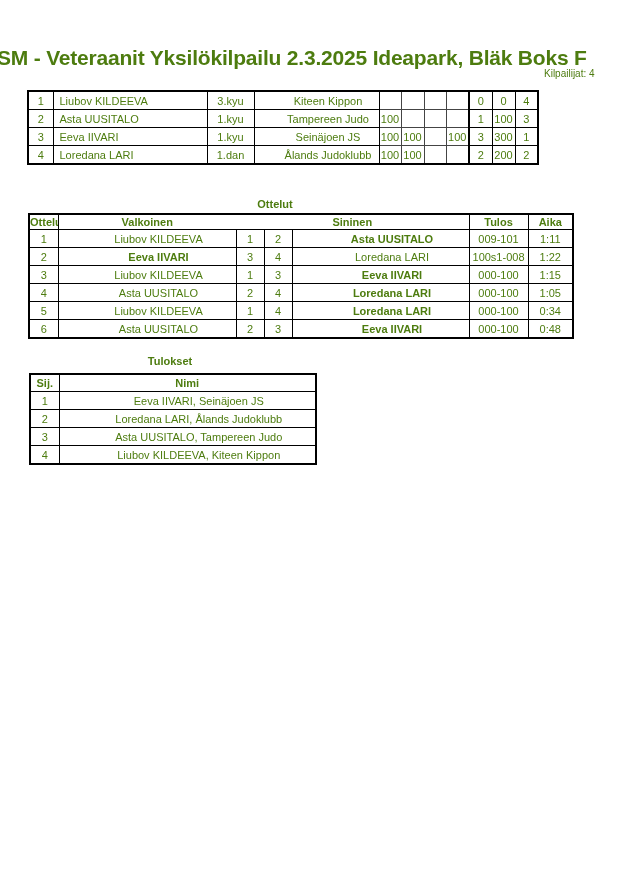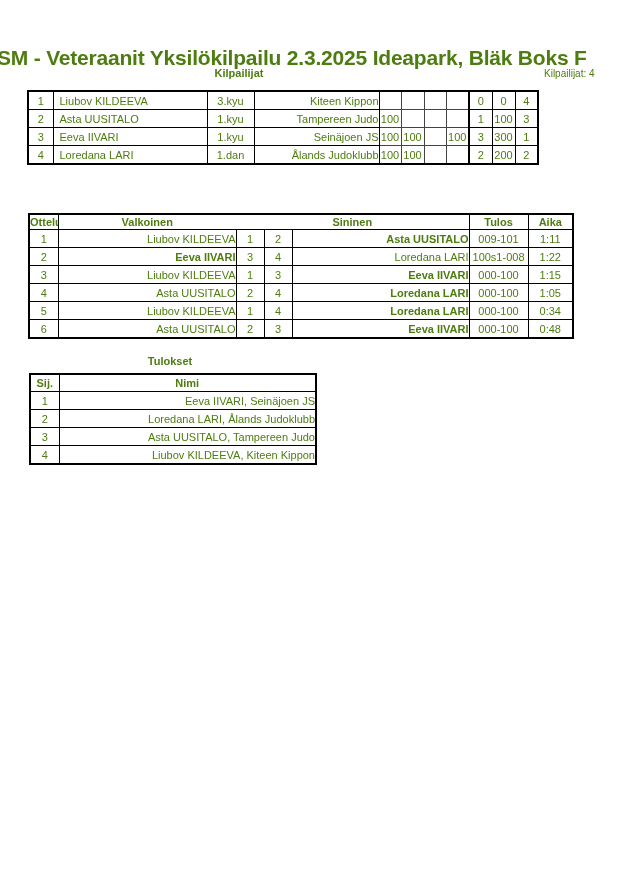--- a/index.html
+++ b/index.html
@@ -24,34 +24,33 @@
   .t1 th{height:14px;}
   .t1 td{height:17px;}
   .t2{left:28px;top:213px;width:544px;border:2px solid #000;}
   .t2 th{height:14px;}
   .t2 td{height:17px;}
   .t3{left:29px;top:373px;width:286px;border:2px solid #000;}
   .t3 th{height:16px;}
   .t3 td{height:17px;}
   .c{text-align:center;}
   .l{text-align:left;padding-left:6px;}
-  .l8{text-align:right;padding-left:23px;}
+  .l8{text-align:center;padding-left:23px;}
   .thL{border-left:2px solid #000;}
   .nsl{border-left:none;}
   .nsr{border-right:none;}
   .poolcell{border-color:#444;}
   .bold{font-weight:bold;}
 </style>
 </head>
 <body>
 
 <div class="page">
 
   <div class="main-title">SM - Veteraanit Yksilökilpailu  2.3.2025  Ideapark, Bläk Boks   F</div>
-  <div class="section-heading heading-kilpailijat">Kilpailijat</div>
   <div class="competitor-count">Kilpailijat: 4</div>
 
   <table class="t1">
     <colgroup>
       <col style="width:25px">
         <col style="width:154px">
         <col style="width:47px">
         <col style="width:125px">
       <col style="width:22px">
         <col style="width:23px">
@@ -110,20 +109,21 @@
       <td class="c poolcell">100</td>
       <td class="c poolcell"></td>
       <td class="c poolcell"></td>
       <td class="c thL">2</td>
       <td class="c">200</td>
       <td class="c">2</td>
     </tr>
   </tbody>
     </table>
 
+  <div class="section-heading heading-ottelut">Ottelut</div>
 
   <table class="t2">
     <colgroup>
       <col style="width:29px">
         <col style="width:178px">
         <col style="width:28px">
         <col style="width:28px">
       <col style="width:177px">
         <col style="width:59px">
         <col style="width:45px">

